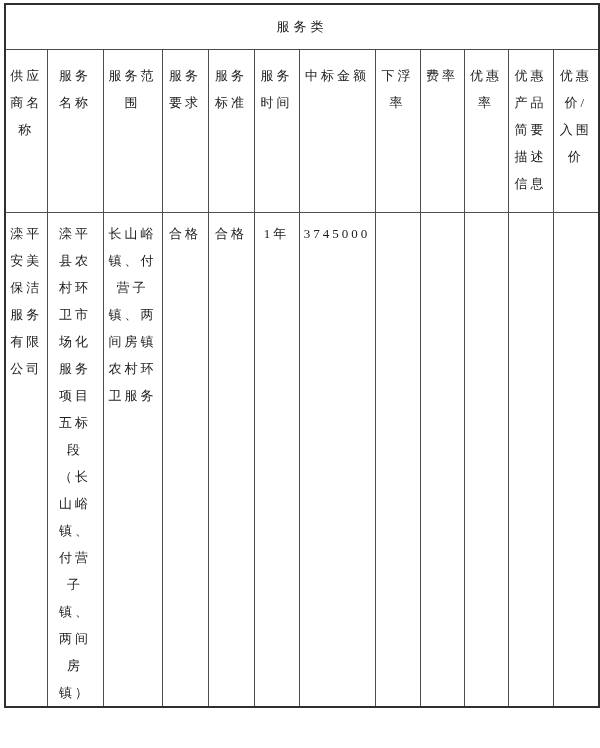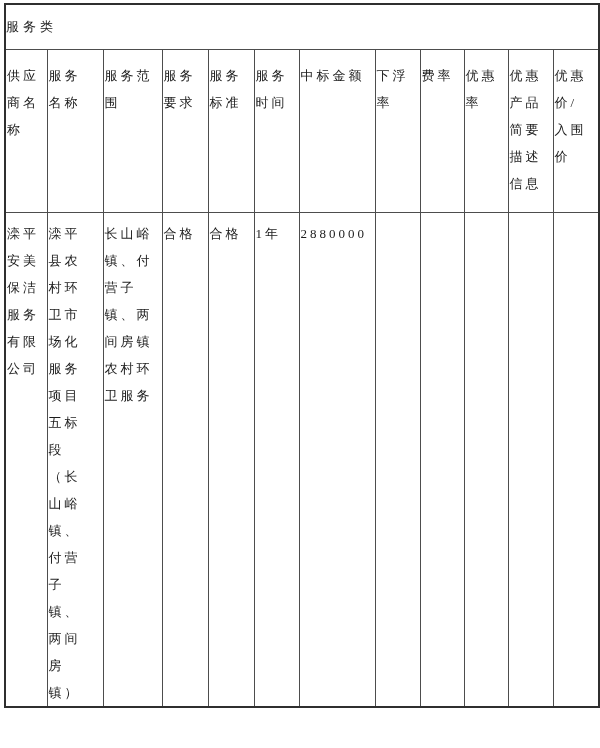--- a/index.html
+++ b/index.html
@@ -25,21 +25,21 @@
     table-layout: fixed;
     border: 2px solid #2f2f2f;
   }
   table.service-table th,
   table.service-table td {
     border: 1px solid #4d4d4d;
     font-weight: normal;
     font-size: 13px;
     line-height: 27px;
     letter-spacing: 3px;
-    text-align: left;
+    text-align: center;
     vertical-align: top;
     white-space: pre-line;
     padding: 0 1px;
     overflow: hidden;
     box-sizing: border-box;
   }
   tr.cat-row th {
     height: 45px;
     vertical-align: middle;
     padding: 0;
@@ -135,21 +135,21 @@
         <td>长山峪
 镇、付
 营子
 镇、两
 间房镇
 农村环
 卫服务</td>
         <td>合格</td>
         <td>合格</td>
         <td>1年</td>
-        <td>2880000</td>
+        <td>3745000</td>
         <td></td>
         <td></td>
         <td></td>
         <td></td>
         <td></td>
       </tr>
     </tbody>
   </table>
 </div>
 

